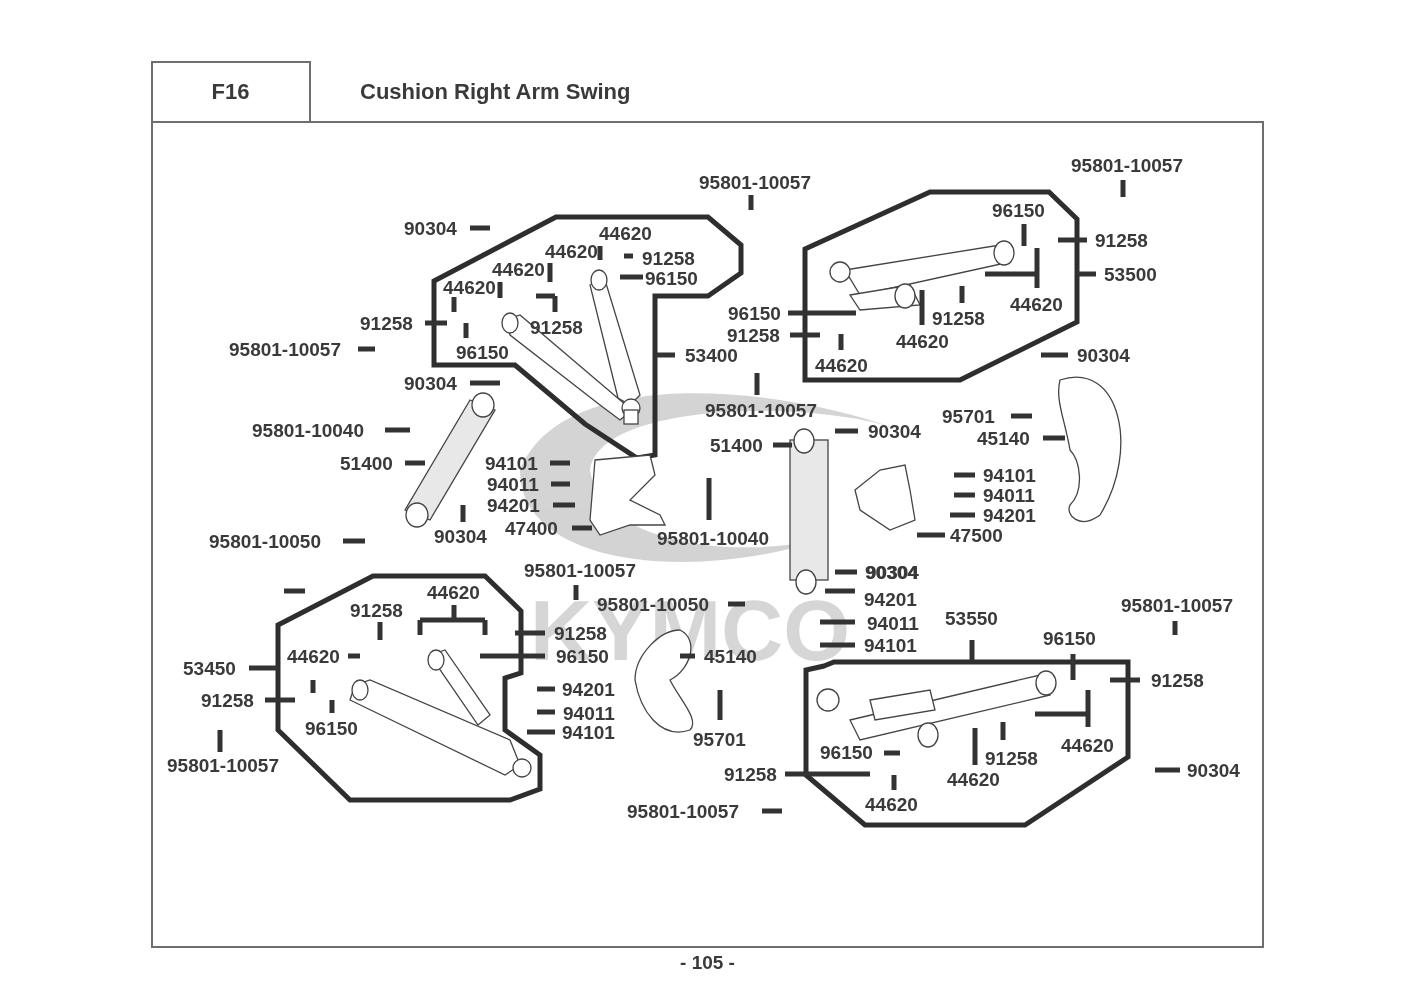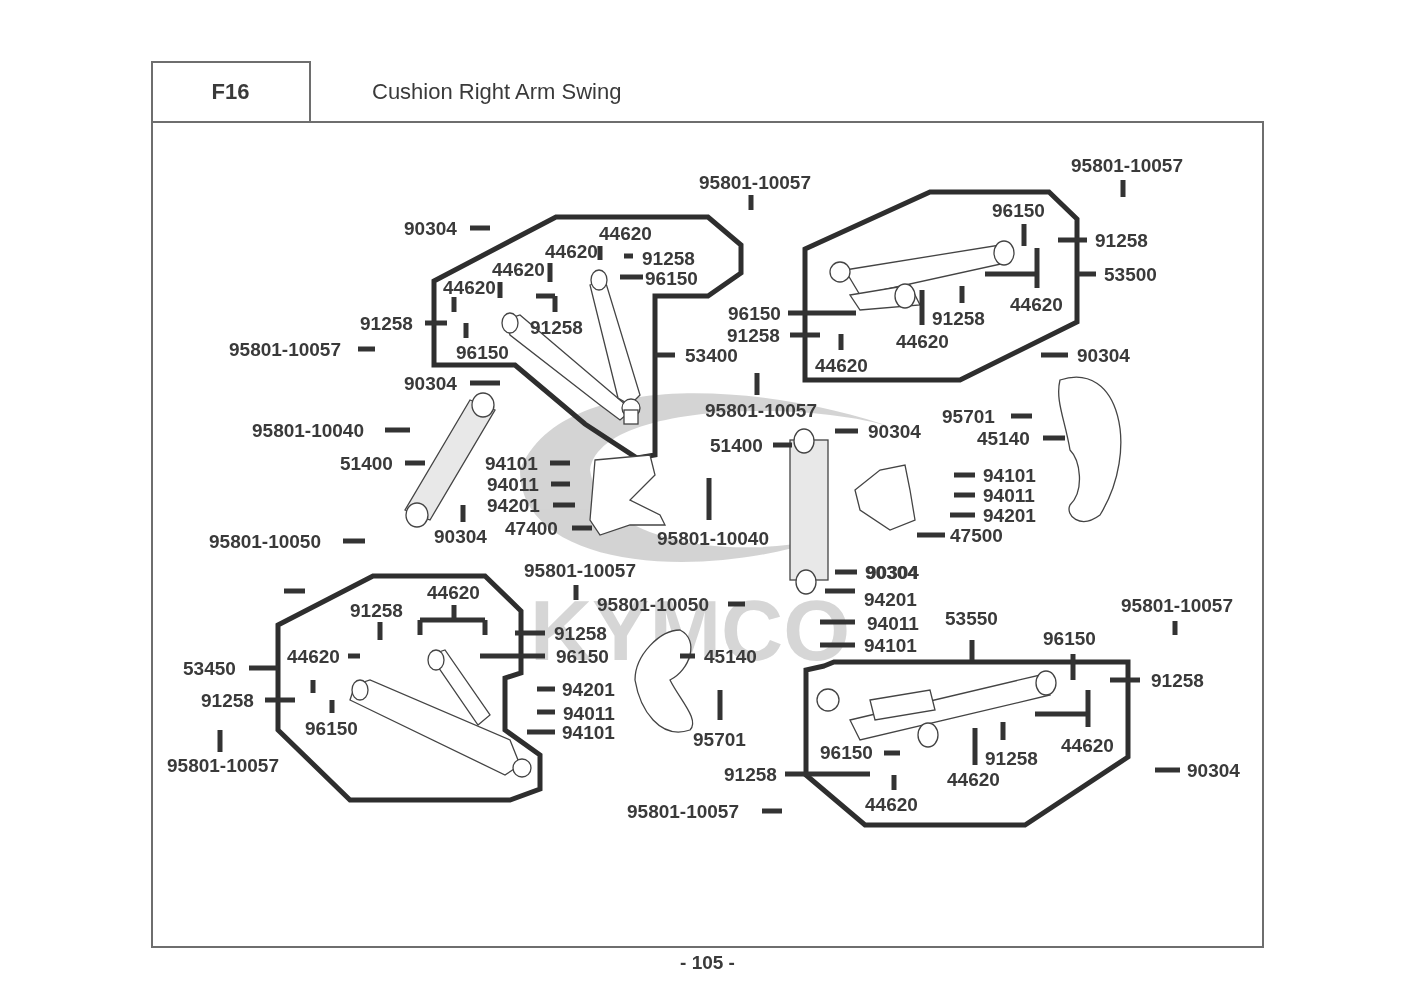--- a/index.html
+++ b/index.html
@@ -4,21 +4,21 @@
 <style>
   html, body { margin:0; padding:0; background:#ffffff; }
   body { width:1415px; height:1000px; position:relative; overflow:hidden;
          font-family:"Liberation Sans", sans-serif; color:#333; }
   .frame-line { position:absolute; background:#6e6e6e; }
   .hdr-code { position:absolute; left:151px; top:61px; width:159px; height:61px;
               display:flex; align-items:center; justify-content:center;
               font-weight:bold; font-size:22px; color:#3a3a3a;border-radius:12px; }
   .hdr-title { position:absolute; left:360px; top:61px; height:61px;
                display:flex; align-items:center;
-               font-weight:normal; font-size:22px; color:#3a3a3a;margin-left:12px; }
+               font-weight:bold; font-size:22px; color:#3a3a3a; }
   .page-num { position:absolute; left:0; width:1415px; top:952px; text-align:center;
               font-weight:bold; font-size:19px; color:#3a3a3a; }
   svg#diagram { position:absolute; left:0; top:0; }
   .lbl { font-family:"Liberation Sans", sans-serif; font-weight:bold; font-size:19px; fill:#3a3a3a; }
   .lead { stroke:#333; stroke-width:5; fill:none; }
   .grp { stroke:#2e2e2e; stroke-width:5; fill:none; stroke-linejoin:miter; }
   .part { stroke:#444; stroke-width:1.3; fill:#fff; }
   .partg { stroke:#444; stroke-width:1.3; fill:#e8e8e8; }
   .wm { fill:#cfcfcf; }
 </style>

